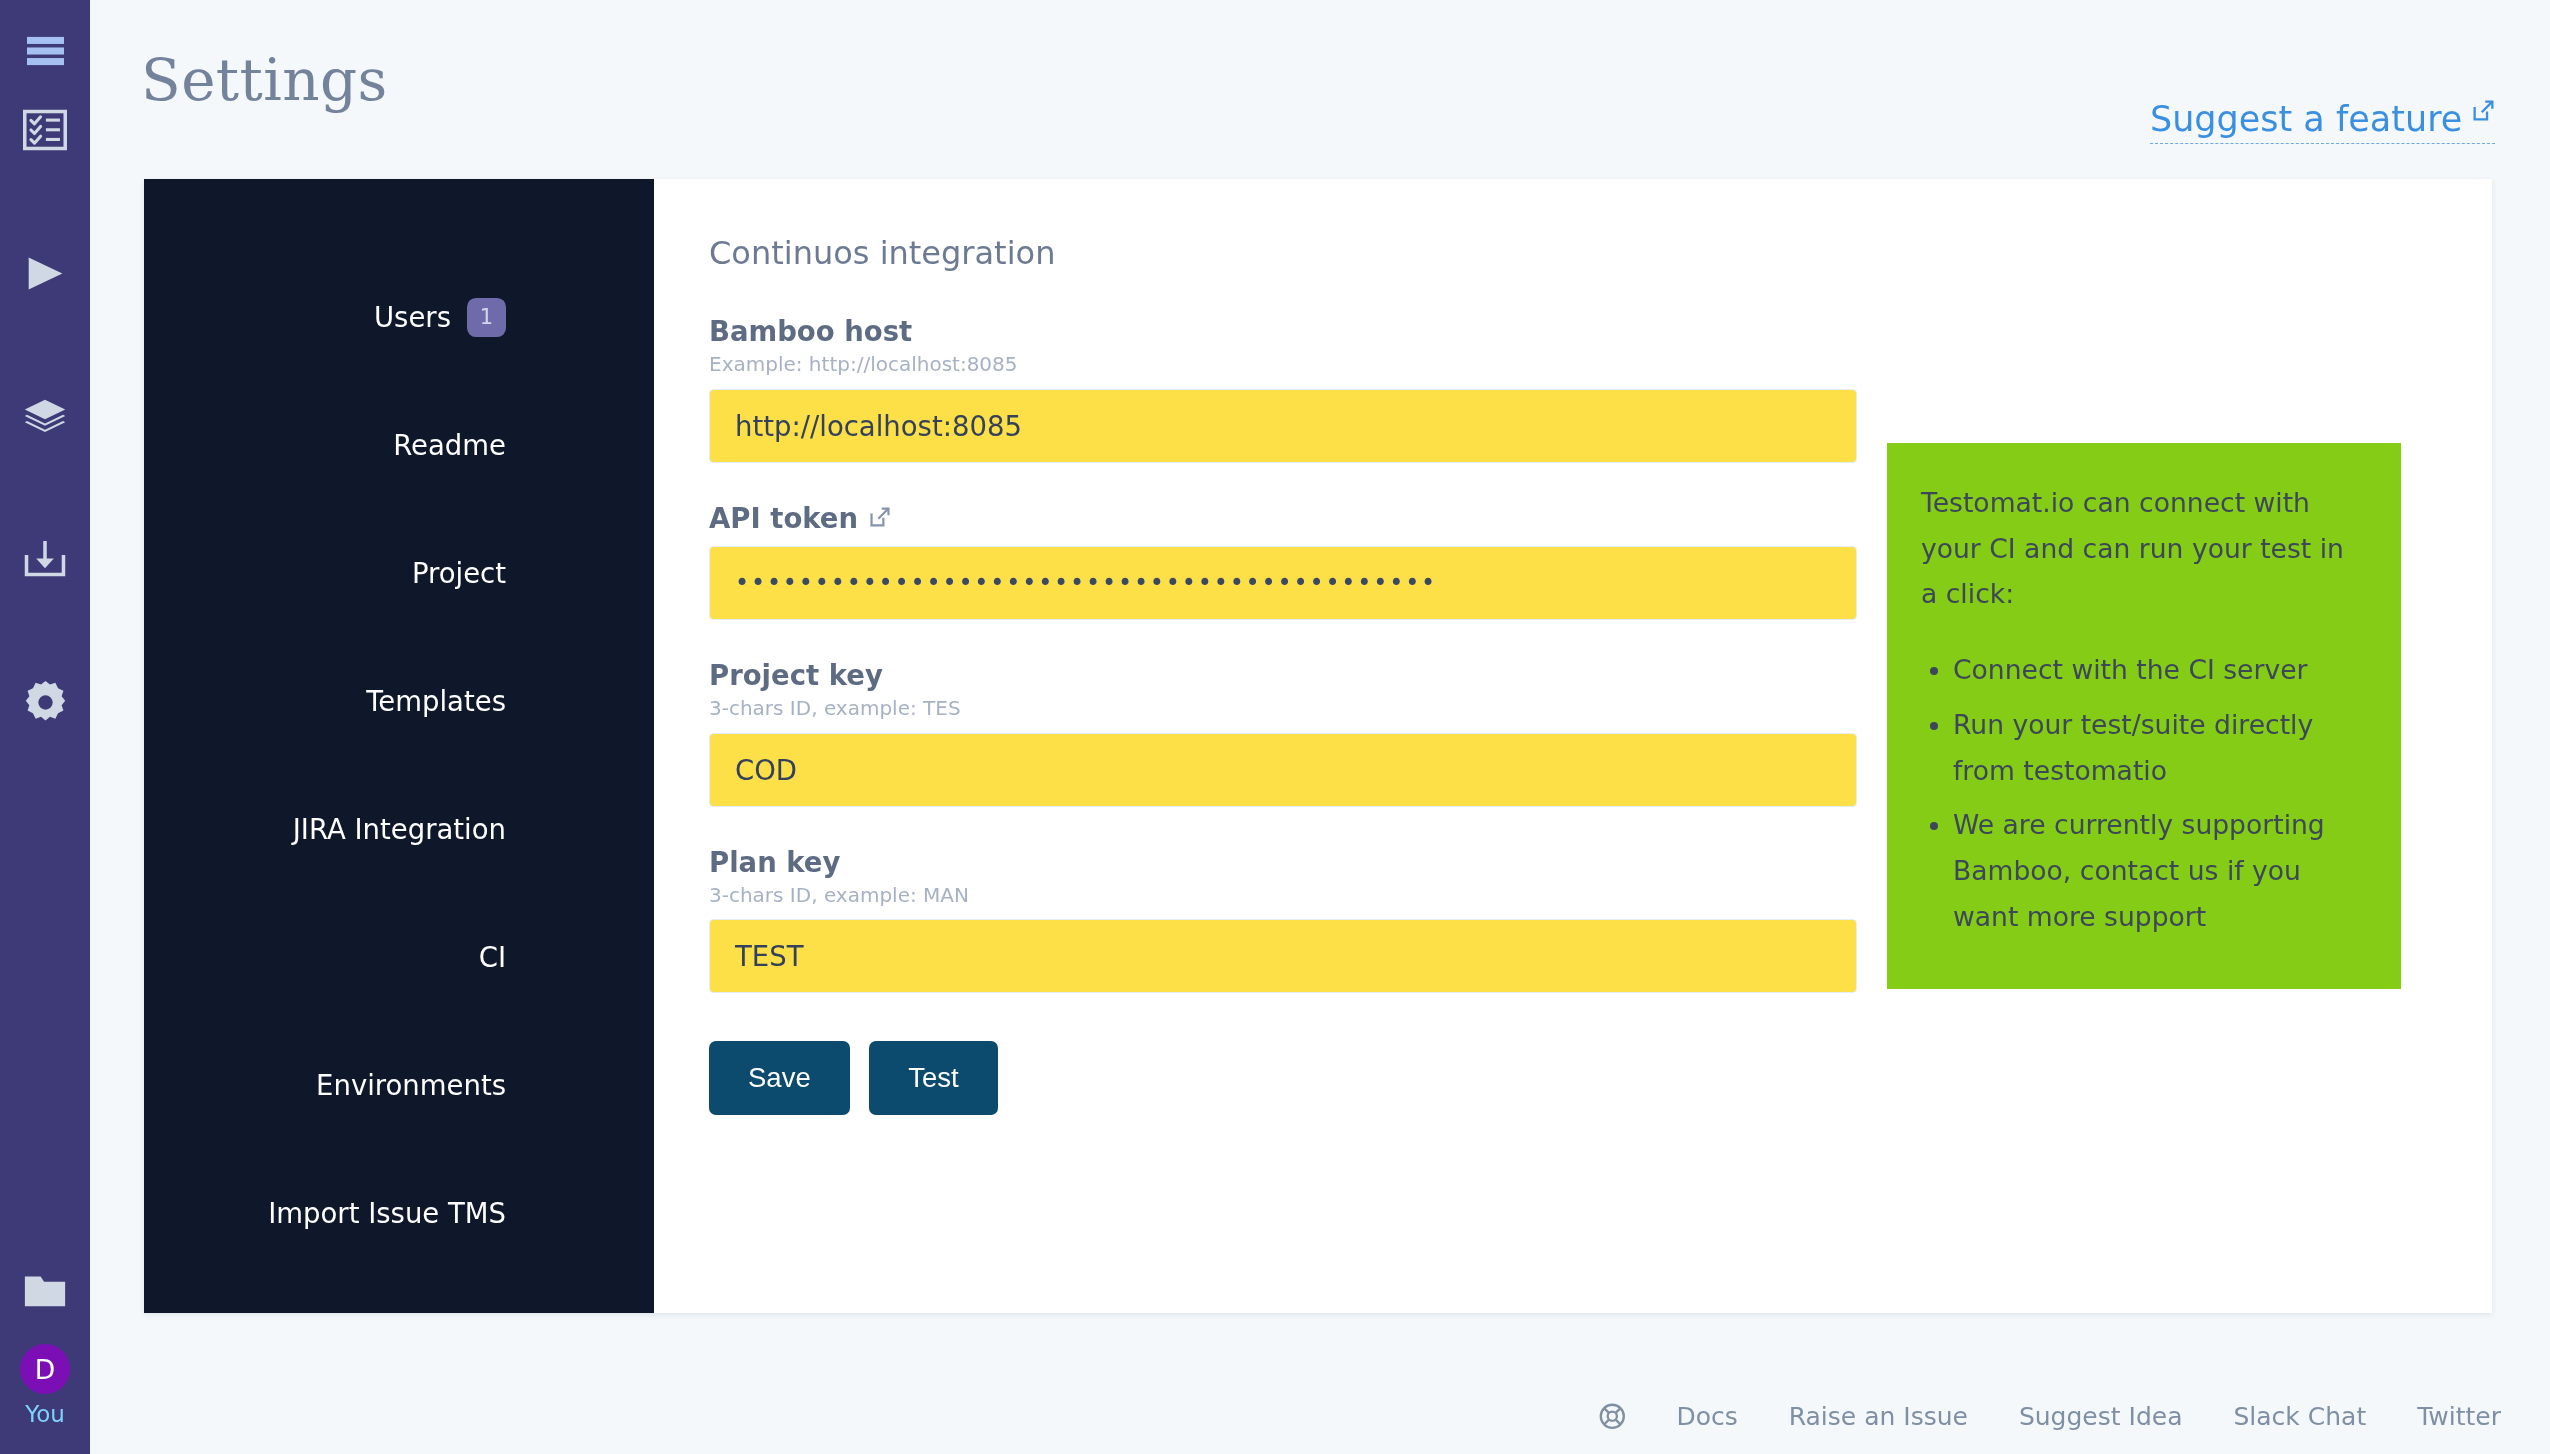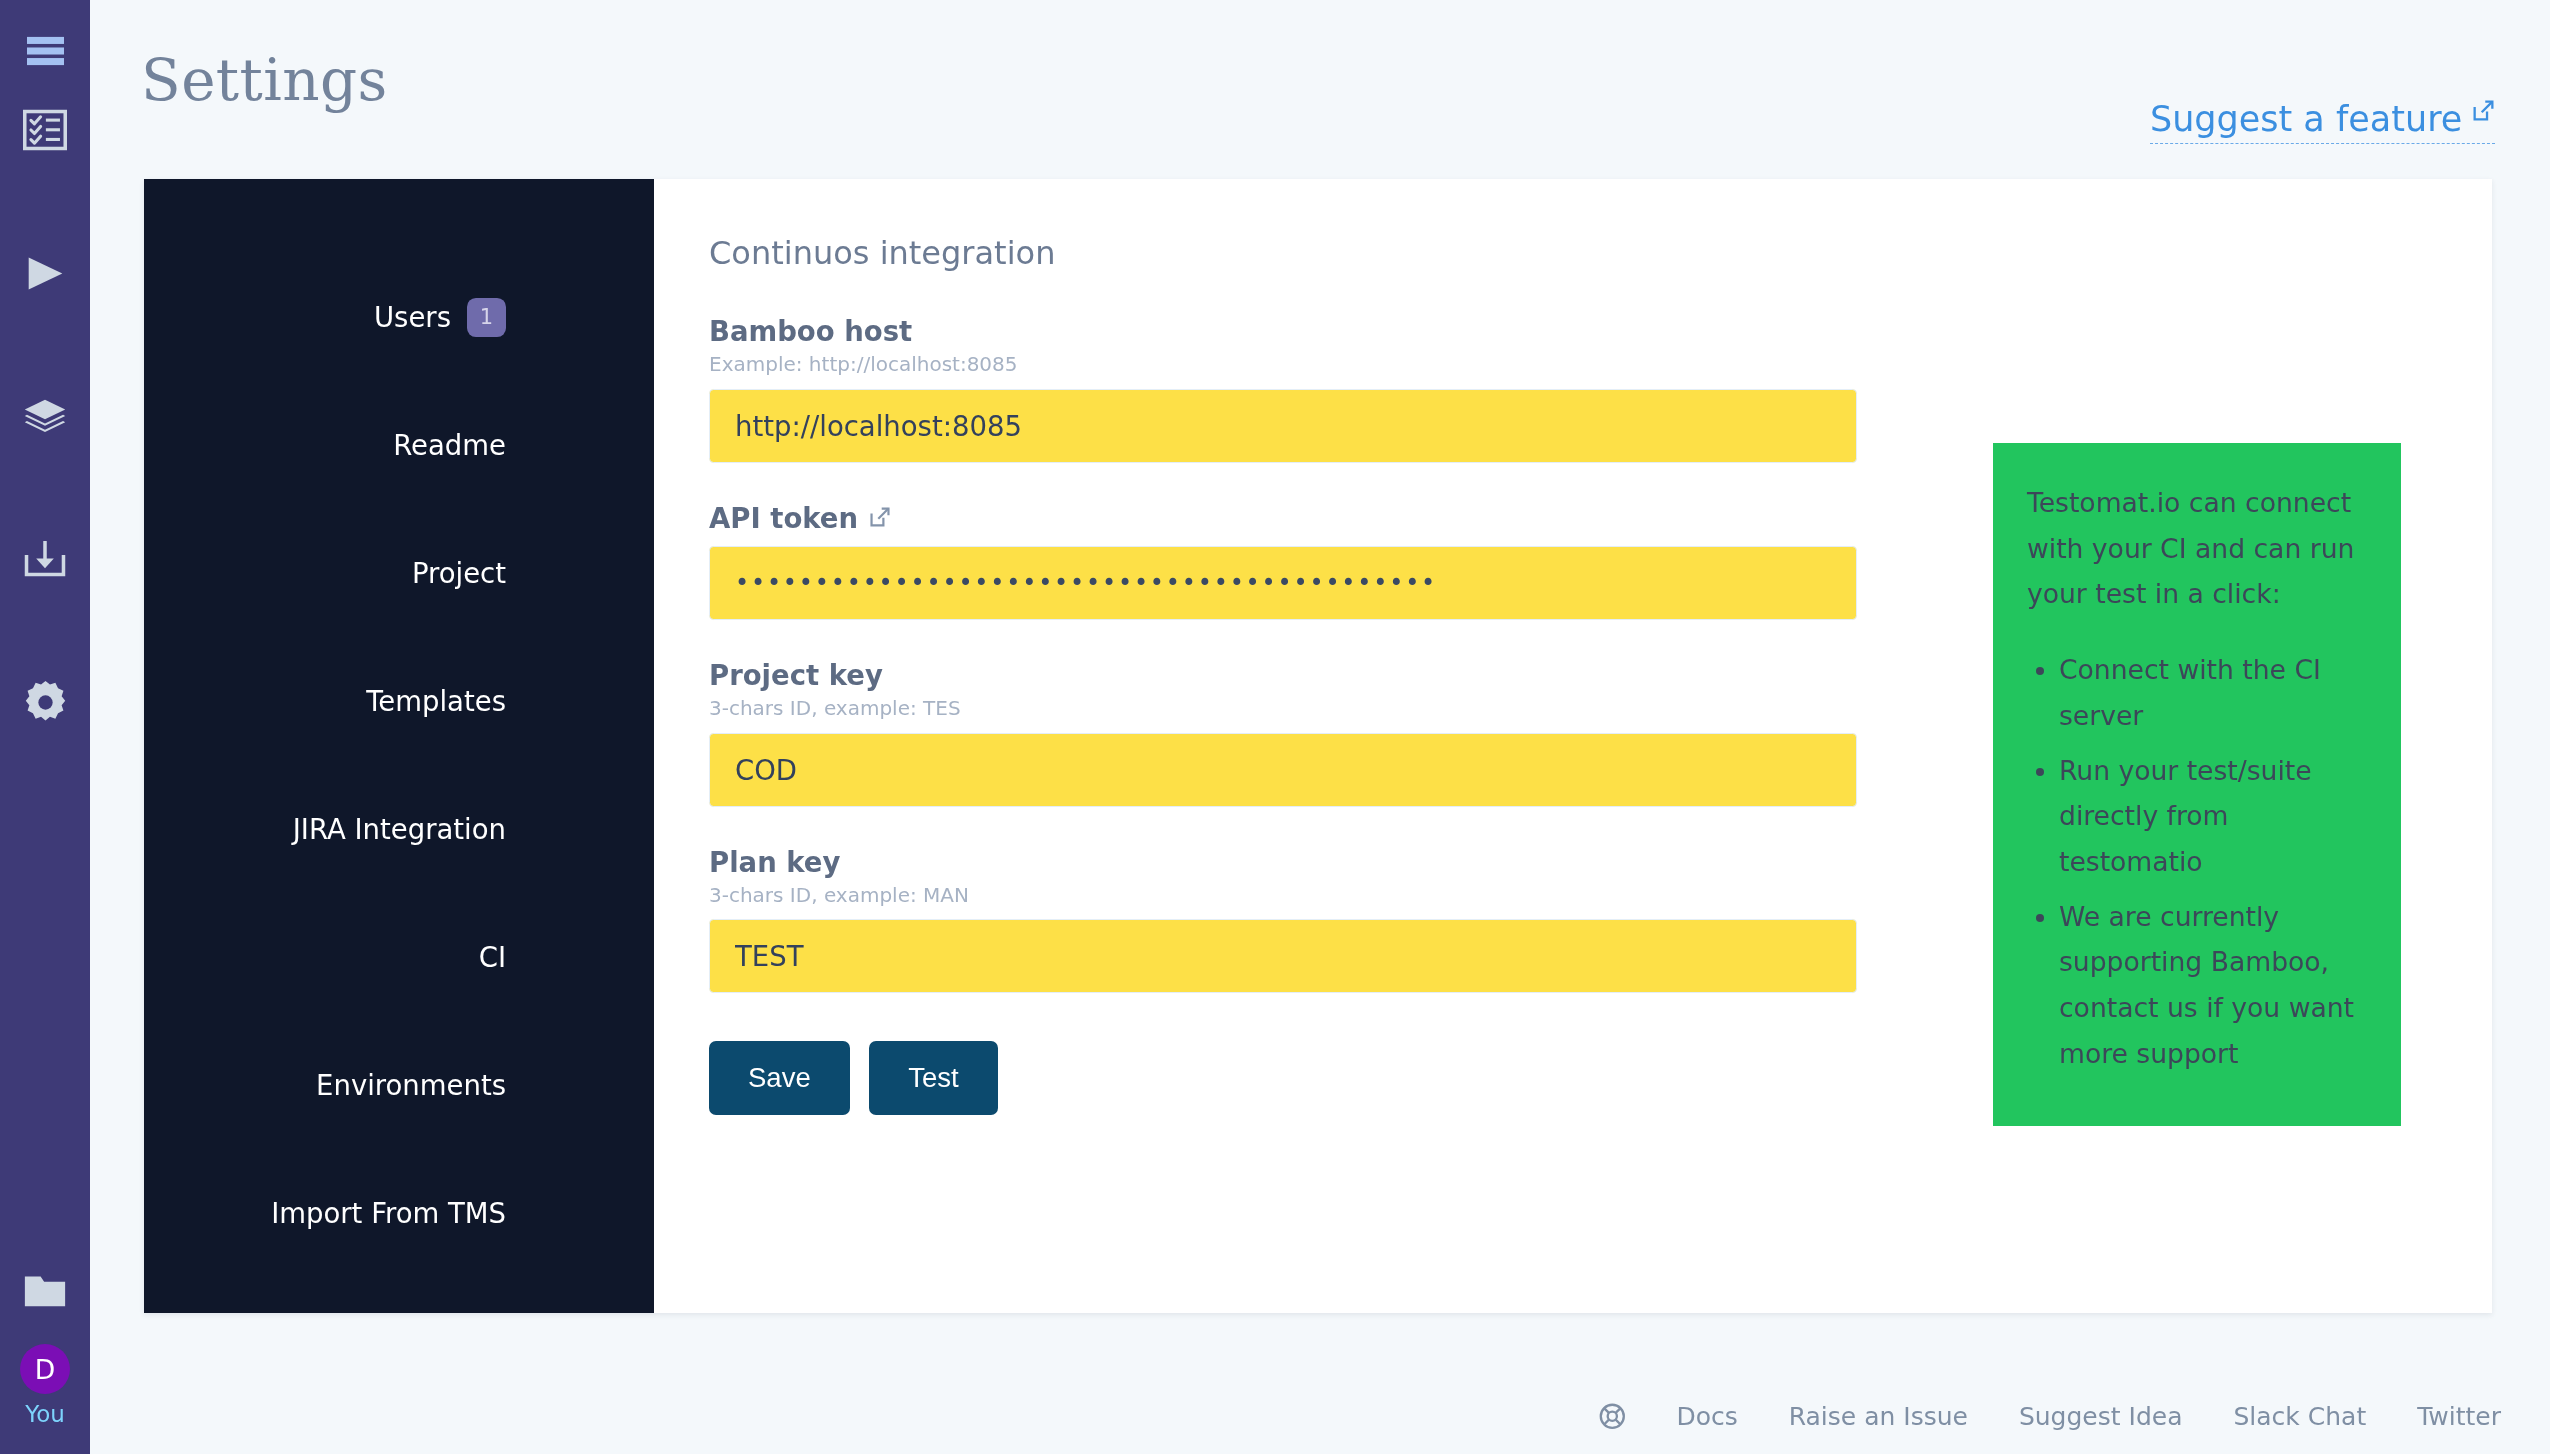--- a/index.html
+++ b/index.html
@@ -206,22 +206,22 @@
     height: 74px;
     padding: 0 39px;
     cursor: pointer;
   }
 
   
   .info-box {
     position: absolute;
     right: 91px;
     top: 264px;
-    width: 408px;
-    background: #22c55e;
+    width: 514px;
+    background: #84cc16;
     padding: 37px 34px 41px 34px;
     color: #3c4759;
     font-size: 26.6px;
     line-height: 1.72;
   }
   .info-box p { margin-bottom: 30px; }
   .info-box ul { padding-left: 32px; }
   .info-box li { margin-bottom: 8.9px; }
 
   
@@ -343,21 +343,21 @@
     <div class="nav-item">
       <span class="nav-label">JIRA Integration</span>
     </div>
     <div class="nav-item">
       <span class="nav-label">CI</span>
     </div>
     <div class="nav-item">
       <span class="nav-label">Environments</span>
     </div>
     <div class="nav-item">
-      <span class="nav-label">Import From TMS</span>
+      <span class="nav-label">Import Issue TMS</span>
     </div>
   </nav>
 
   <div class="settings-body">
 
     <h2 class="section-title">Continuos integration</h2>
 
     <div class="field">
       <div class="field-label">Bamboo host</div>
       <div class="field-hint">Example: http://localhost:8085</div>

